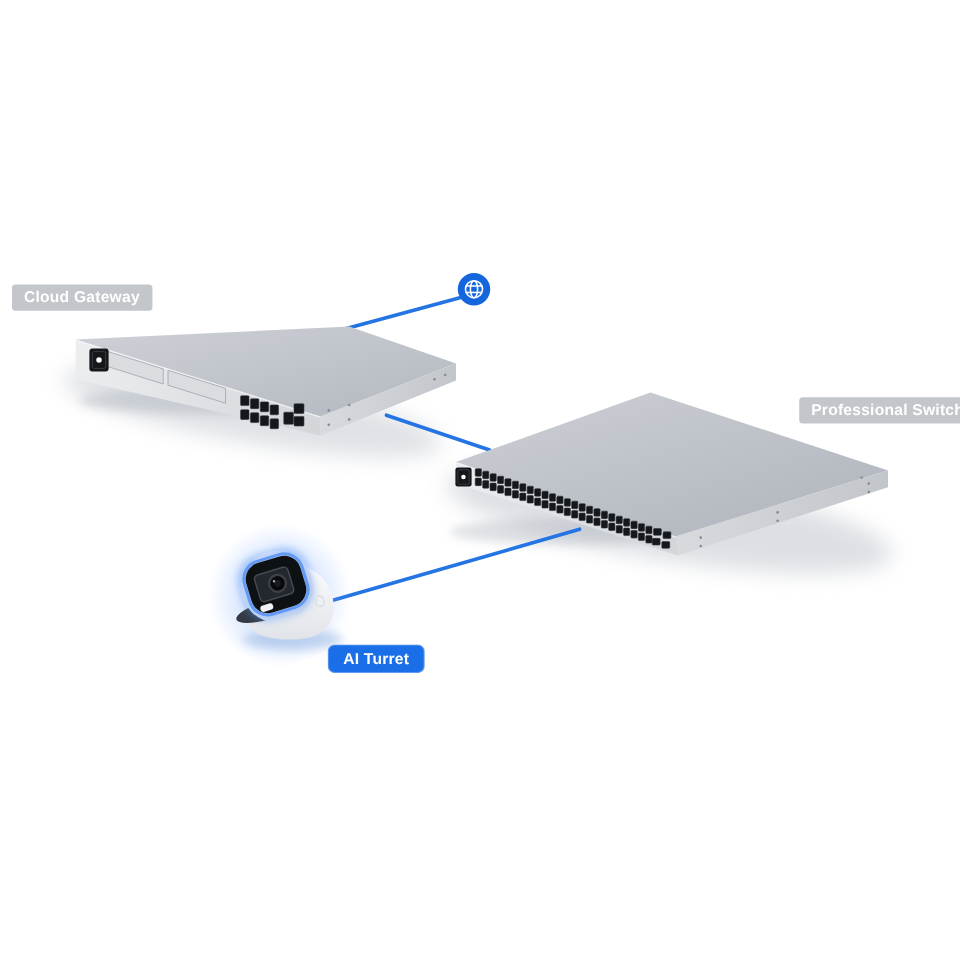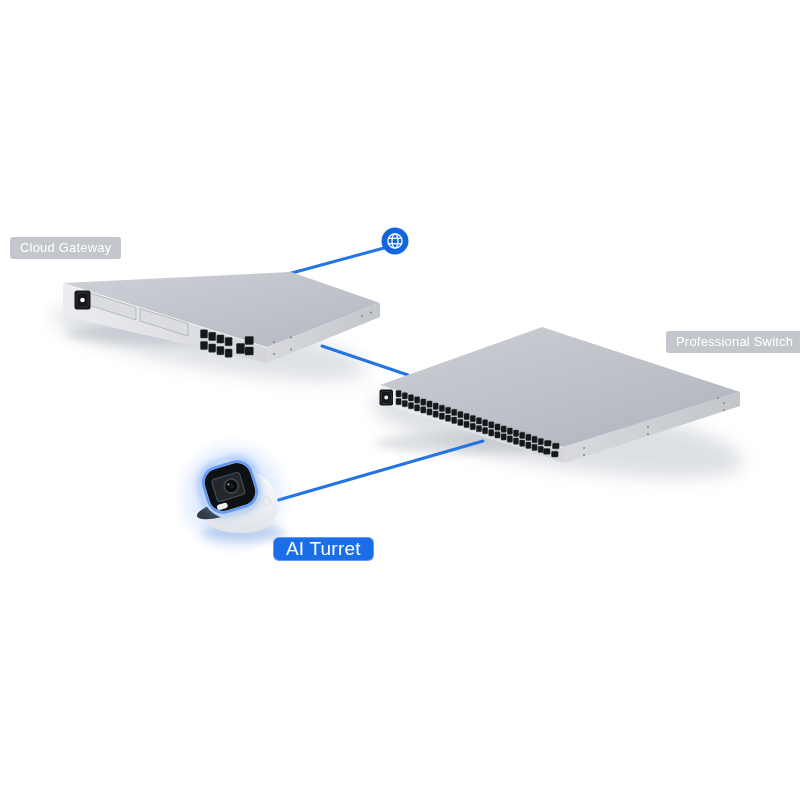--- a/index.html
+++ b/index.html
@@ -6,34 +6,34 @@
   body{
     width:800px;height:800px;position:relative;overflow:hidden;
     background:#ffffff;
     font-family:"Liberation Sans", sans-serif;
   }
   #scene{position:absolute;left:0;top:0;}
   .badge{
     position:absolute;
     color:#ffffff;
     font-size:13px;
-    font-weight:400;
+    font-weight:700;
     letter-spacing:.2px;
     padding:3px 10px;
     border-radius:3px;
     white-space:nowrap;
     line-height:16px;
   }
   .badge.gray{background:var(--badge-gray,#c3c6ca);}
   .badge.blue{
     background:var(--badge-blue,#1a6fe8);
     border-radius:6px;
     border:1px solid rgba(255,255,255,.30);
     padding:3px 12px;
-    font-size:19px;
+    font-size:13px;
   }
   #lbl-gw{left:10px;top:237px;}
   #lbl-sw{left:666px;top:331px;}
   #lbl-cam{left:273px;top:537px;}
   .conn{stroke:var(--accent-blue,#2474e4);stroke-width:3;stroke-linecap:round;}
   .screw{fill:#868c94;}
   .port{fill:#14171b;stroke:#30343a;stroke-width:.5;}
 </style>
 </head>
 <body>

